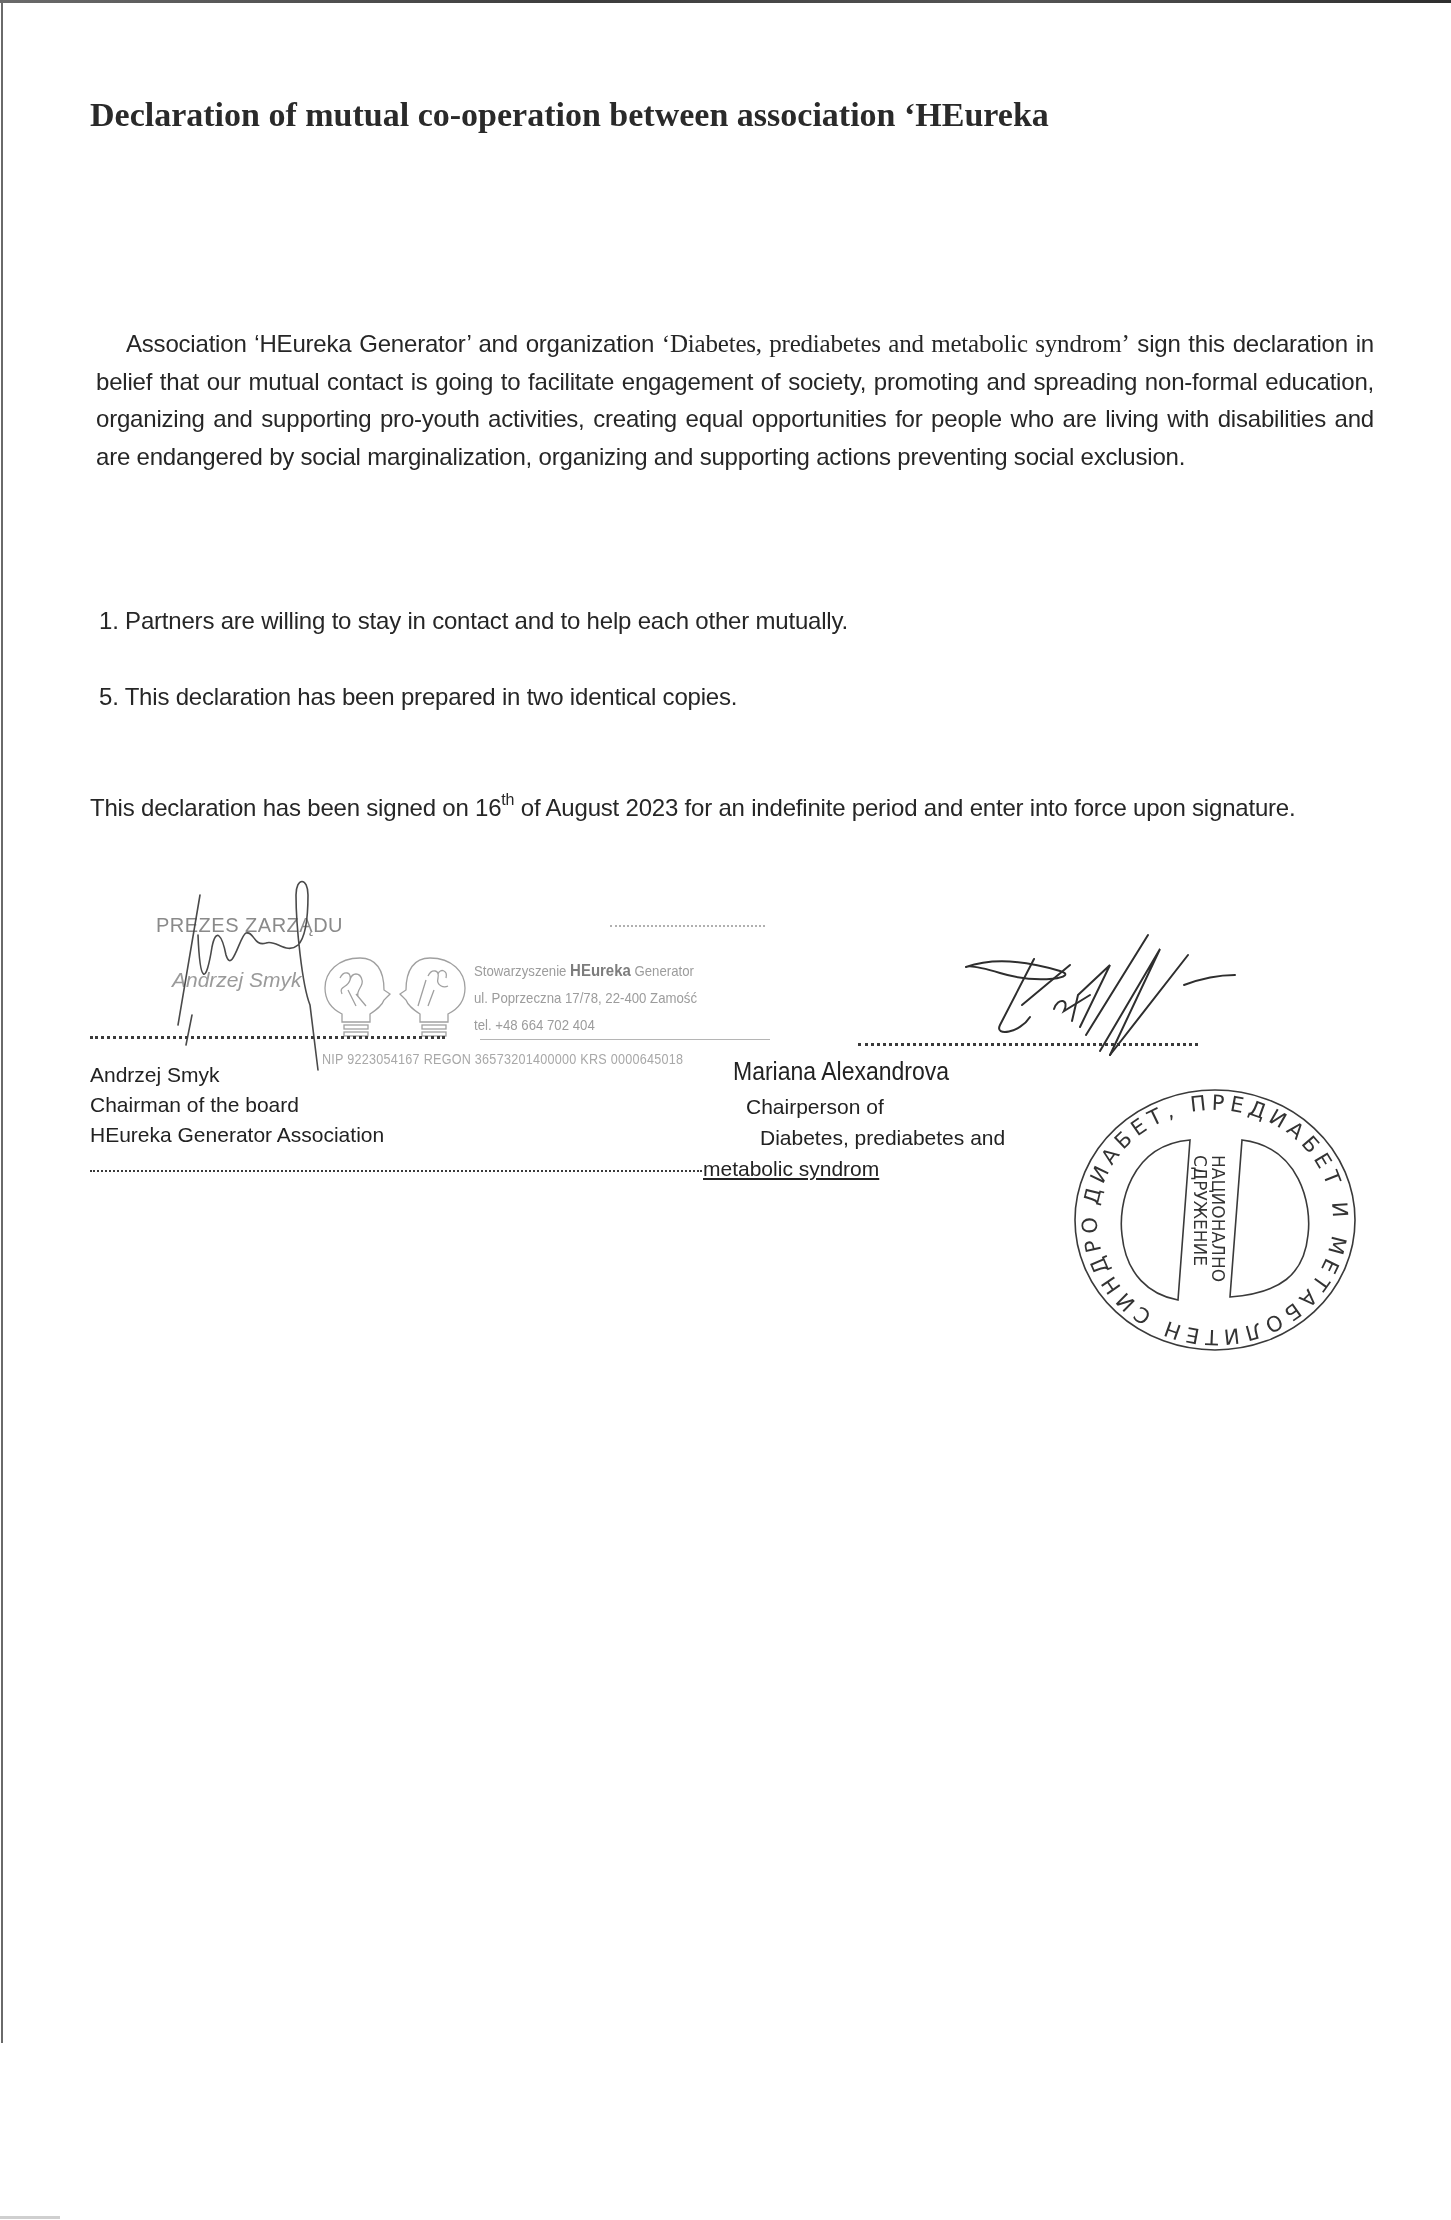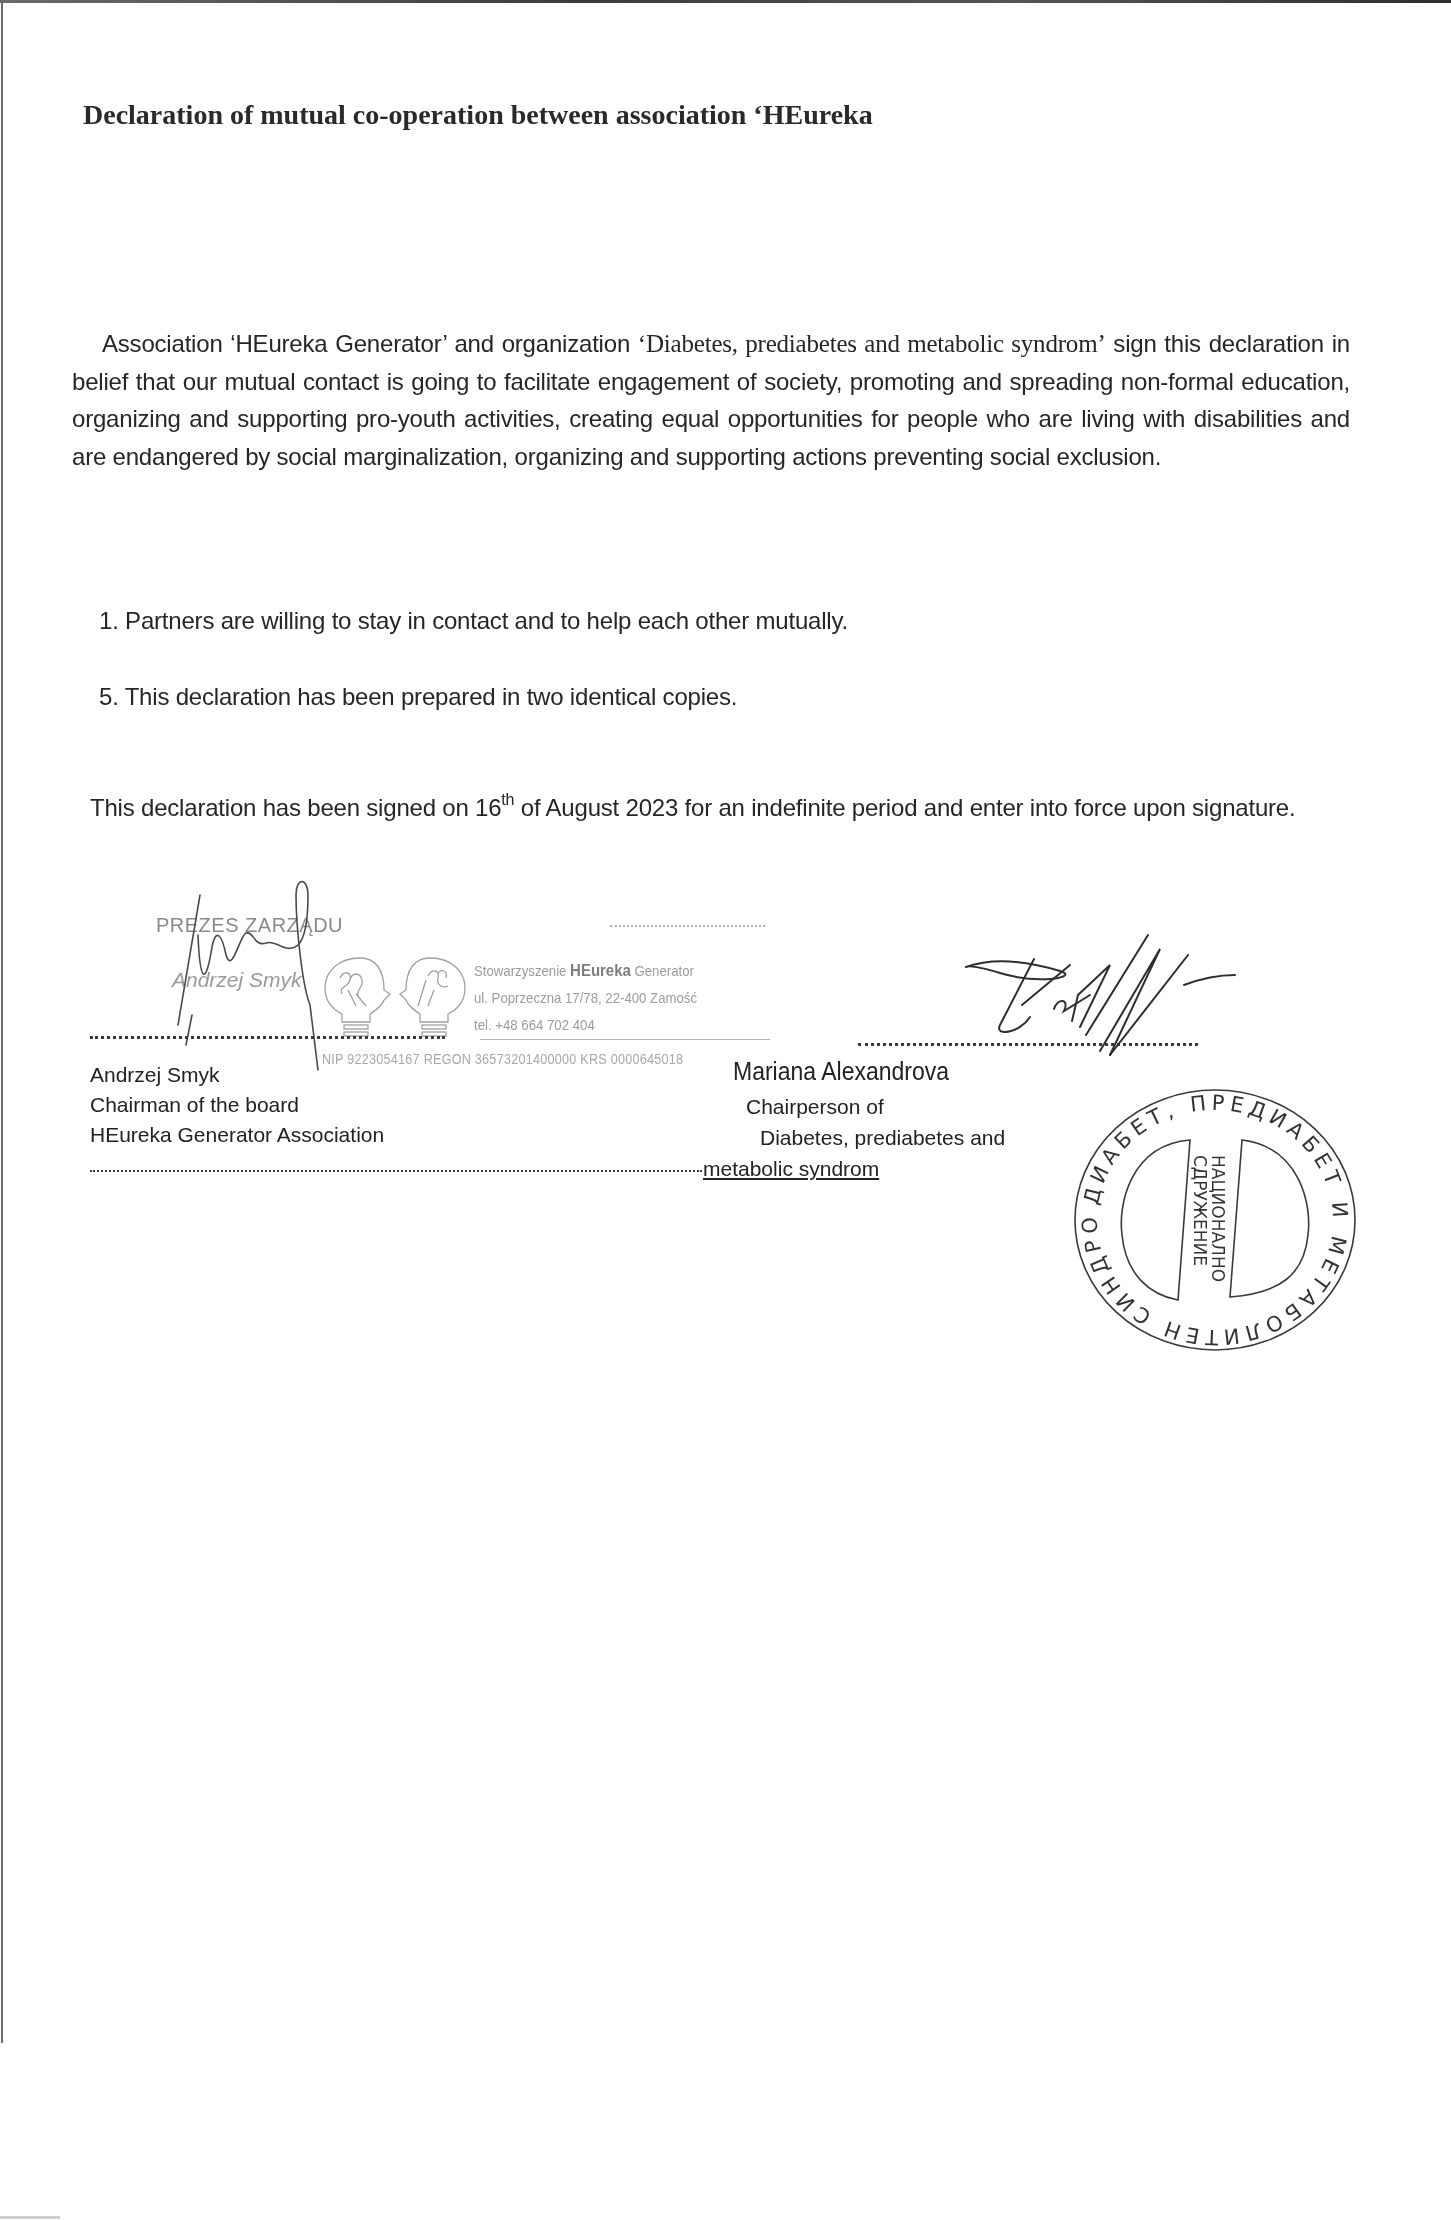--- a/index.html
+++ b/index.html
@@ -22,37 +22,37 @@
       position: absolute; left: 1px; top: 0; width: 2px; height: 2043px;
       background: #6a6a6a;
     }
     .scan-bottom {
       position: absolute; left: 0; top: 2216px; width: 60px; height: 3px;
       background: #cfcfcf;
     }
     .abs { position: absolute; }
 
     .title {
-      left: 83px; top: 92px; width: 1300px;
+      left: 90px; top: 92px; width: 1300px;
       font-family: "Liberation Serif", "DejaVu Serif", serif;
       font-weight: bold;
-      font-size: 28px;
+      font-size: 34px;
       line-height: 45px;
       color: #2a2a2a;
     }
     .title div { white-space: nowrap; }
 
     .body-text {
       font-family: "Liberation Sans", "DejaVu Sans", sans-serif;
       font-size: 24px;
       color: #262626;
       letter-spacing: -0.2px;
     }
     .intro {
-      left: 72px; top: 325px; width: 1278px;
+      left: 96px; top: 325px; width: 1278px;
       line-height: 37.5px;
       text-align: justify;
       text-align-last: left;
     }
     .intro .lead { padding-left: 30px; }
     .intro .serif-part {
       font-family: "Liberation Serif", "DejaVu Serif", serif;
       font-size: 25px;
     }
     .point { left: 99px; white-space: nowrap; }

